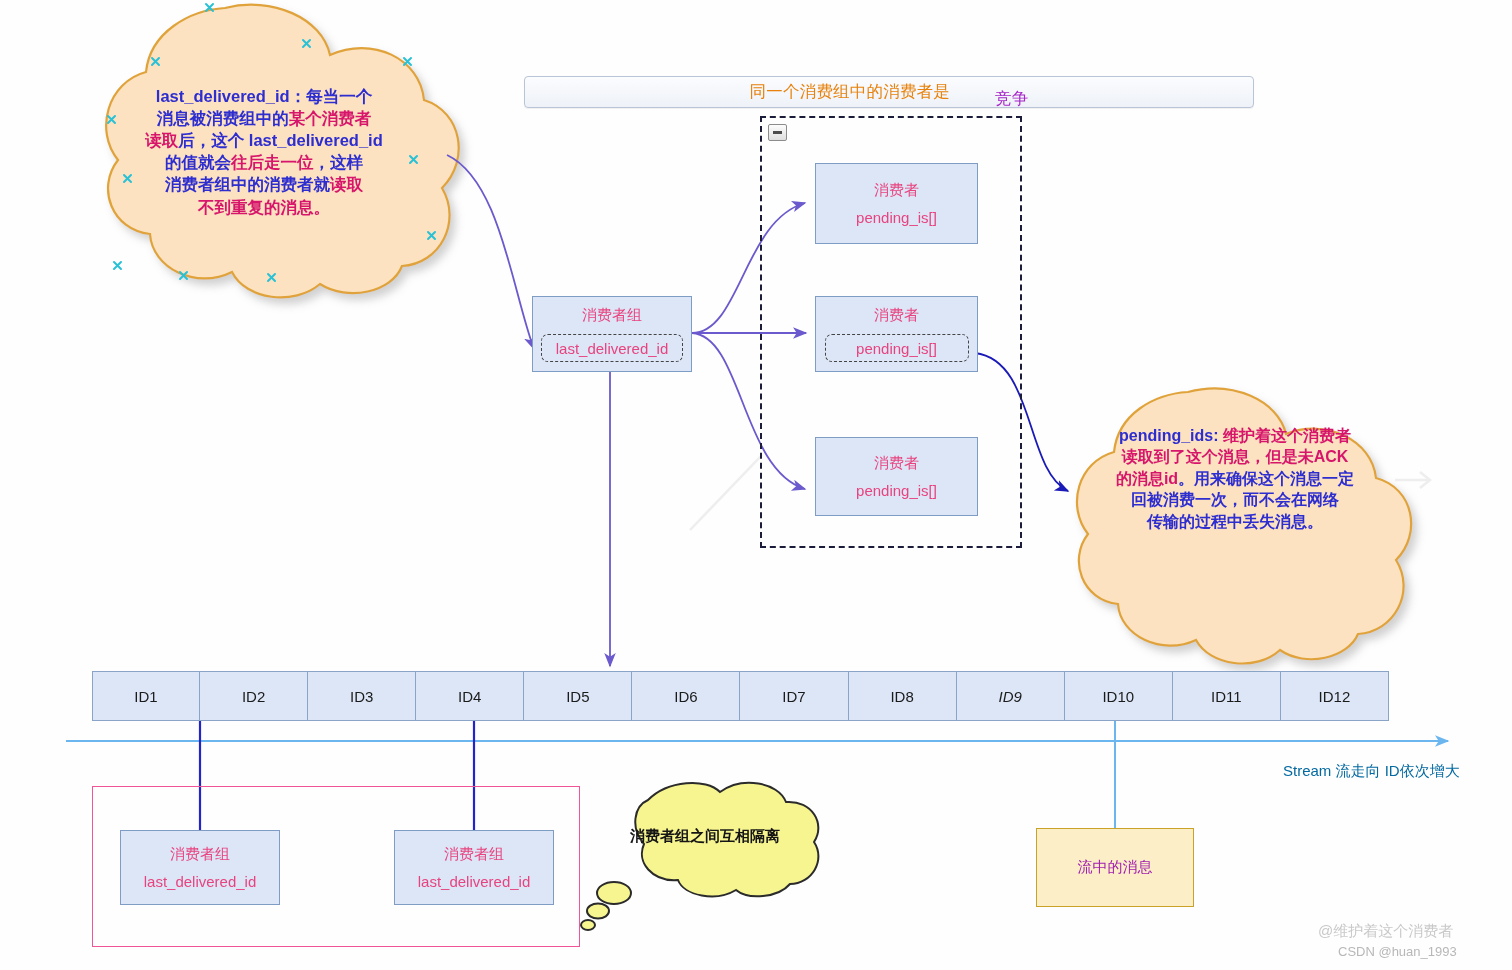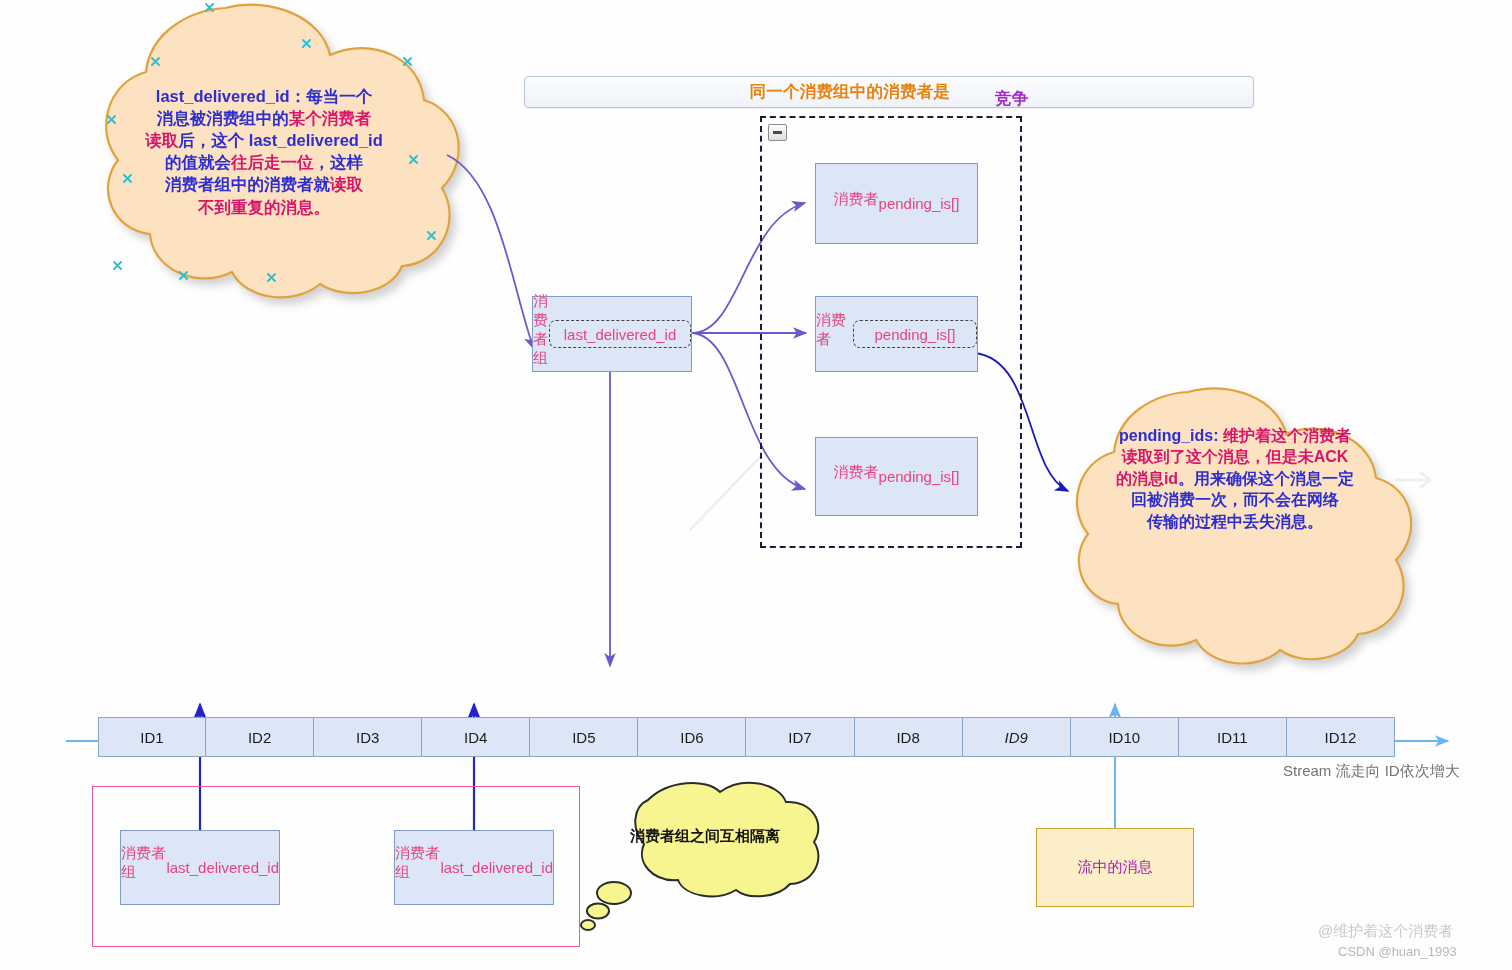--- a/index.html
+++ b/index.html
@@ -17,30 +17,30 @@
     font-size:16.5px;font-weight:bold;color:#2d2dd0;
     white-space:pre-wrap;
   }
 
   
   .banner{
     position:absolute;left:524px;top:76px;width:728px;height:30px;
     border:1px solid #b9c4d6;border-radius:4px;
     background:linear-gradient(#fbfcfe,#eef2f8);
     display:flex;align-items:center;justify-content:center;
-    font-size:16.5px;font-weight:bold;color:#e8820c;letter-spacing:.2px;
+    font-size:16.5px;font-weight:normal;color:#e8820c;letter-spacing:.2px;
     box-shadow:0 1px 1px rgba(0,0,0,.06);
     gap:45px;
   }
   .banner .jz{color:#a626c7;margin-top:14px;}
 
   
   .box{
     position:absolute;background:#dce6f7;border:1px solid #7f9dc4;
-    box-sizing:border-box;display:flex;
+    box-sizing:border-box;display:flex;flex-direction:column;
     align-items:center;justify-content:center;
   }
   .box .t1{color:#e8437f;font-size:15px;margin-bottom:9px;}
   .box .t2{color:#e8437f;font-size:15px;}
   .dashbox{
     border:1.6px dashed #444;border-radius:7px;
     padding:4px 16px;box-sizing:border-box;
     display:flex;align-items:center;justify-content:center;
   }
   .dashbox span{color:#e8437f;font-size:15px;}
@@ -51,31 +51,31 @@
   }
   .minusbtn{
     position:absolute;width:17px;height:15px;
     background:linear-gradient(#fdfdfd,#dedede);
     border:1px solid #8c8c8c;border-radius:2px;
     display:flex;align-items:center;justify-content:center;
   }
   .minusbtn i{display:block;width:9px;height:3px;background:#4b4b4b;}
 
   
-  .stream{position:absolute;left:98px;top:671px;height:40px;display:flex;margin-top:46px;}
+  .stream{position:absolute;left:92px;top:671px;height:50px;display:flex;}
   .cell{
     background:#dce6f7;border:1px solid #8aa4c8;border-left:none;
     box-sizing:border-box;display:flex;align-items:center;justify-content:center;
     font-size:15px;color:#1b1b1b;
   }
   .cell:first-child{border-left:1px solid #8aa4c8;}
 
   .stream-label{
     position:absolute;left:1283px;top:762px;
-    font-size:15px;color:#737373;white-space:nowrap;
+    font-size:15px;color:#0369a1;white-space:nowrap;
   }
 
   
   .pink-rect{
     position:absolute;left:92px;top:786px;width:488px;height:161px;
     border:1.6px solid #f0559a;box-sizing:border-box;background:transparent;
   }
 
   
   .orange-box{

